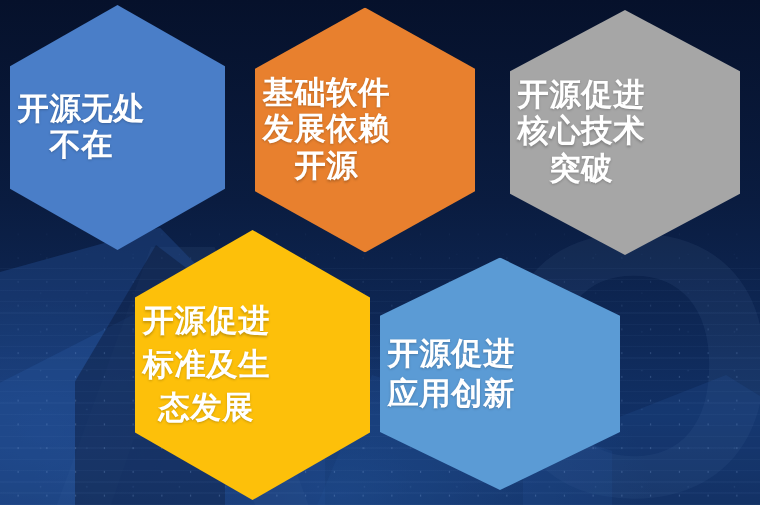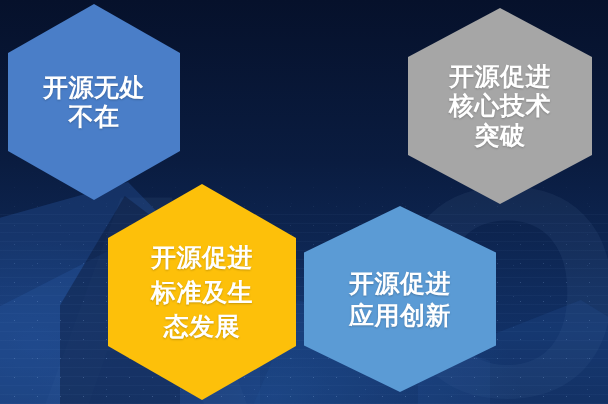--- a/index.html
+++ b/index.html
@@ -98,21 +98,21 @@
       rgba(0,0,0,0) 9px);
     opacity: 0.85;
   }
 
   
   .hex {
     position: absolute;
     clip-path: polygon(50% 0%, 100% 25%, 100% 75%, 50% 100%, 0% 75%, 0% 25%);
     display: flex;
     align-items: center;
-    justify-content: center;
+    justify-content: flex-start;
   }
   .hex-label {
     color: #ffffff;
     font-weight: 700;
     text-align: center;
     line-height: 1.18;
     letter-spacing: 0.5px;
     text-shadow: 0 1px 2px rgba(0,0,0,0.22);
     white-space: pre-line;
     padding: 0 6px;
@@ -148,20 +148,25 @@
   <div class="facet facet-dark1"></div>
 
   <div class="hstreaks"></div>
   <div class="speckle"></div>
 
   <div class="hex" id="hex-ubiquity" style="background: rgb(74, 126, 200);">
     <div class="hex-label" style="color: rgb(255, 255, 255);">开源无处
 不在</div>
   </div>
 
+  <div class="hex" id="hex-foundation" style="background: rgb(232, 128, 46);">
+    <div class="hex-label" style="color: rgb(255, 255, 255);">基础软件
+发展依赖
+开源</div>
+  </div>
 
   <div class="hex" id="hex-coretech" style="background: rgb(166, 166, 166);">
     <div class="hex-label" style="color: rgb(255, 255, 255);">开源促进
 核心技术
 突破</div>
   </div>
 
   <div class="hex" id="hex-standards" style="background: rgb(253, 192, 10);">
     <div class="hex-label" style="color: rgb(255, 255, 255);">开源促进
 标准及生

